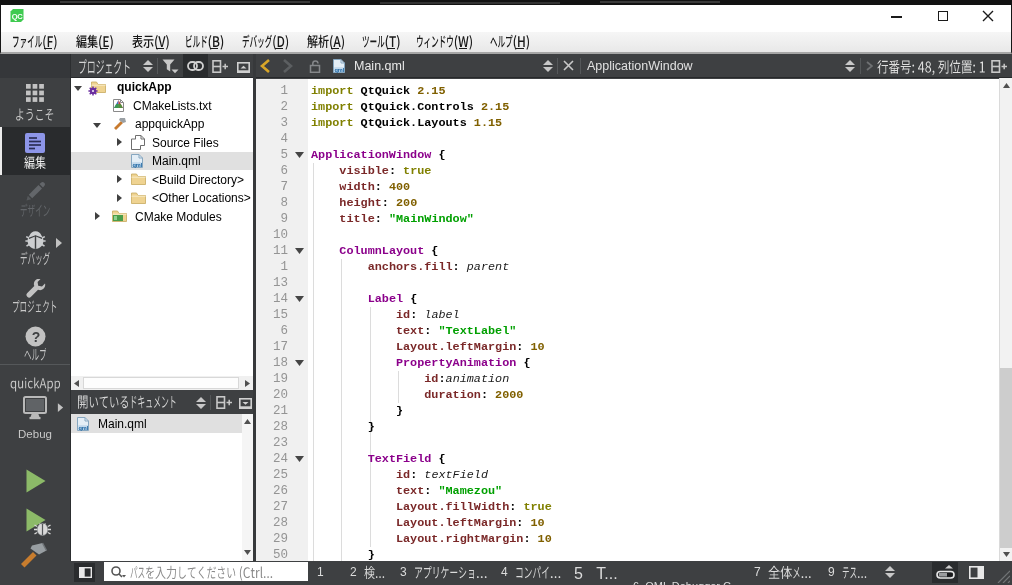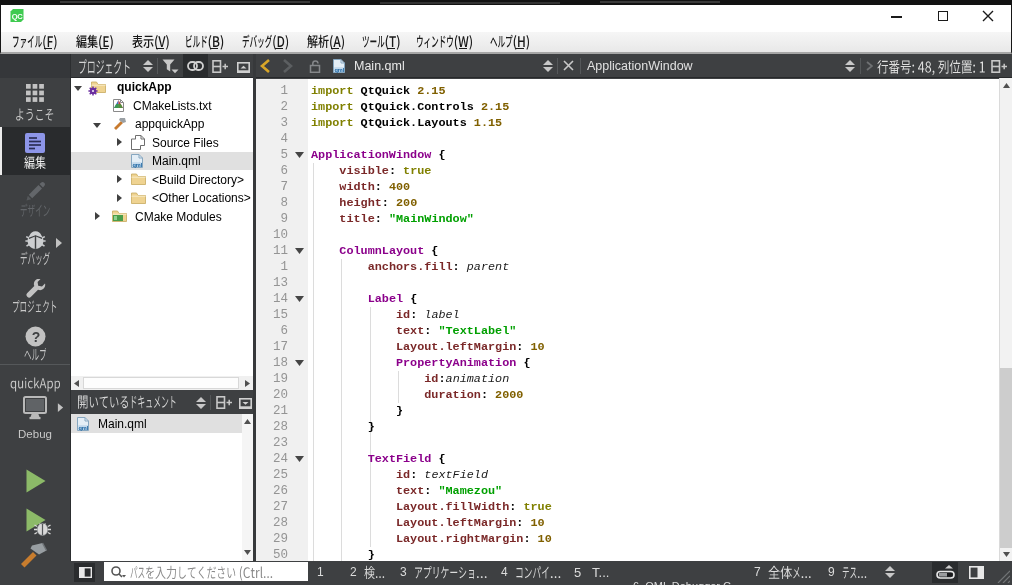--- a/index.html
+++ b/index.html
@@ -462,21 +462,21 @@
         <path fill="#dcdcdc" d="M0.6 4.9H4.1V5.9H0.6ZM2.1 1.8H2.9V15.1H2.1ZM2.1 5.6 2.6 5.8Q2.5 6.6 2.3 7.6Q2.1 8.5 1.9 9.4Q1.6 10.3 1.3 11Q1.1 11.8 0.8 12.3Q0.7 12.1 0.6 11.9Q0.4 11.6 0.3 11.4Q0.6 10.9 0.9 10.2Q1.1 9.6 1.4 8.8Q1.6 8 1.8 7.1Q2 6.3 2.1 5.6ZM2.8 6.9Q2.9 7.1 3.1 7.4Q3.3 7.8 3.6 8.2Q3.8 8.6 4 9Q4.2 9.4 4.3 9.5L3.8 10.4Q3.7 10.1 3.5 9.7Q3.4 9.3 3.2 8.8Q3 8.4 2.8 8Q2.6 7.6 2.5 7.4ZM5.2 5.2H9.4V6.1H5.2ZM7.3 2.8Q7 3.4 6.5 4Q6 4.7 5.4 5.2Q4.9 5.8 4.3 6.2Q4.2 6 4.1 5.8Q4 5.5 3.8 5.3Q4.5 4.9 5 4.4Q5.6 3.8 6.1 3.2Q6.6 2.5 6.9 1.9H7.6Q8 2.6 8.5 3.2Q9.1 3.9 9.6 4.4Q10.2 4.9 10.8 5.2Q10.7 5.4 10.6 5.7Q10.4 6 10.4 6.2Q9.8 5.8 9.2 5.2Q8.6 4.7 8.1 4.1Q7.6 3.4 7.3 2.8ZM5.2 8.3V10.3H9.4V8.3ZM4.5 7.5H10.1V11.2H4.5ZM6.9 5.8H7.6V9.6Q7.6 10.4 7.5 11.2Q7.4 11.9 7 12.7Q6.7 13.4 6 14Q5.3 14.7 4.2 15.1Q4.1 15 4.1 14.9Q4 14.7 3.9 14.6Q3.8 14.4 3.7 14.3Q4.8 13.9 5.4 13.3Q6 12.8 6.3 12.2Q6.7 11.6 6.8 10.9Q6.9 10.2 6.9 9.6ZM7.7 10.6Q8.1 11.7 8.5 12.4Q8.9 13.1 9.5 13.5Q10 13.9 10.7 14.2Q10.6 14.4 10.5 14.6Q10.3 14.9 10.2 15.1Q9.5 14.8 8.9 14.2Q8.3 13.7 7.8 12.9Q7.4 12.1 7 10.8Z M12.7 14.1Q12.4 14.1 12.1 13.8Q11.9 13.5 11.9 13.1Q11.9 12.7 12.1 12.4Q12.4 12.1 12.7 12.1Q13 12.1 13.3 12.4Q13.5 12.7 13.5 13.1Q13.5 13.5 13.3 13.8Q13 14.1 12.7 14.1Z M16 14.1Q15.7 14.1 15.5 13.8Q15.3 13.5 15.3 13.1Q15.3 12.7 15.5 12.4Q15.7 12.1 16 12.1Q16.4 12.1 16.6 12.4Q16.8 12.7 16.8 13.1Q16.8 13.5 16.6 13.8Q16.4 14.1 16 14.1Z M19.4 14.1Q19.1 14.1 18.8 13.8Q18.6 13.5 18.6 13.1Q18.6 12.7 18.8 12.4Q19.1 12.1 19.4 12.1Q19.7 12.1 19.9 12.4Q20.2 12.7 20.2 13.1Q20.2 13.5 19.9 13.8Q19.7 14.1 19.4 14.1Z"></path>
       </svg></div>
 <div class="abs" style="left:400px;top:565px;font-size:12px;color:#dcdcdc">3</div>
 <div style="position:absolute;left:414px;top:563.5px;line-height:0"><svg width="73.6" height="17.4" viewBox="0 0 62.9 17.4" preserveAspectRatio="none">
         <path fill="#dcdcdc" d="M7 4.2Q7 4.3 6.9 4.4Q6.9 4.6 6.8 4.7Q6.7 5.2 6.4 5.9Q6.1 6.6 5.8 7.4Q5.4 8.1 5 8.7L4.5 7.9Q4.7 7.6 5 7.2Q5.2 6.8 5.4 6.3Q5.7 5.9 5.8 5.5Q6 5 6.1 4.7Q6 4.7 5.7 4.7Q5.5 4.7 5.1 4.7Q4.7 4.7 4.3 4.7Q3.9 4.7 3.5 4.7Q3.1 4.7 2.7 4.7Q2.4 4.7 2.1 4.7Q1.9 4.7 1.8 4.7Q1.6 4.7 1.4 4.7Q1.2 4.7 0.9 4.8V3.5Q1.1 3.5 1.4 3.6Q1.6 3.6 1.8 3.6Q1.9 3.6 2.1 3.6Q2.4 3.6 2.7 3.6Q3.1 3.6 3.5 3.6Q3.9 3.6 4.4 3.6Q4.8 3.6 5.1 3.6Q5.5 3.6 5.8 3.6Q6 3.6 6.1 3.6Q6.2 3.6 6.3 3.6Q6.4 3.6 6.5 3.6Q6.6 3.5 6.7 3.5ZM4 6.1Q4 7.3 4 8.3Q3.9 9.3 3.8 10.2Q3.7 11.1 3.5 11.8Q3.3 12.6 2.9 13.3Q2.5 13.9 1.9 14.5L1.4 13.6Q1.5 13.5 1.7 13.3Q1.9 13.2 2 12.9Q2.5 12.4 2.7 11.8Q3 11.2 3.1 10.4Q3.3 9.7 3.3 8.9Q3.4 8 3.4 7.1Q3.4 6.9 3.4 6.6Q3.4 6.4 3.3 6.1Z M13.6 3.6Q13.6 4 13.8 4.2Q13.9 4.5 14.1 4.5Q14.4 4.5 14.5 4.2Q14.6 4 14.6 3.6Q14.6 3.2 14.5 2.9Q14.4 2.6 14.1 2.6Q13.9 2.6 13.8 2.9Q13.6 3.2 13.6 3.6ZM13.3 3.6Q13.3 3.1 13.4 2.8Q13.5 2.4 13.7 2.2Q13.9 2 14.1 2Q14.4 2 14.6 2.2Q14.8 2.4 14.9 2.8Q15 3.1 15 3.6Q15 4 14.9 4.4Q14.8 4.8 14.6 5Q14.4 5.2 14.1 5.2Q13.9 5.2 13.7 5Q13.5 4.8 13.4 4.4Q13.3 4 13.3 3.6ZM14 4.5Q13.9 4.7 13.9 4.9Q13.9 5 13.8 5.3Q13.8 5.8 13.7 6.5Q13.6 7.2 13.4 7.9Q13.3 8.7 13.1 9.3Q12.9 10 12.7 10.6Q12.4 11.4 11.9 12.1Q11.5 12.9 11 13.4Q10.4 14 9.7 14.4L9.2 13.4Q10 13 10.5 12.5Q11 12 11.5 11.3Q11.9 10.7 12.2 9.9Q12.4 9.2 12.6 8.4Q12.8 7.6 13 6.7Q13.1 5.9 13.2 5.2Q13.1 5.2 12.8 5.2Q12.5 5.2 12.1 5.2Q11.7 5.2 11.2 5.2Q10.8 5.2 10.4 5.2Q10 5.2 9.7 5.2Q9.4 5.2 9.3 5.2Q9.1 5.2 8.9 5.2Q8.7 5.2 8.5 5.2V4Q8.7 4 8.8 4Q8.9 4 9 4Q9.2 4.1 9.3 4.1Q9.4 4.1 9.6 4.1Q9.9 4.1 10.2 4.1Q10.5 4.1 10.9 4.1Q11.2 4.1 11.6 4.1Q12 4.1 12.3 4.1Q12.6 4.1 12.8 4.1Q13 4.1 13.1 4.1Q13.2 4.1 13.3 4Q13.4 4 13.5 4Z M21 3Q21 3.3 21 3.6Q21 3.9 21 4.2Q21 4.5 21 5Q21 5.4 21 5.9Q21 6.3 21 6.6Q21 7.9 20.9 8.8Q20.9 9.7 20.8 10.3Q20.7 11 20.5 11.5Q20.4 11.9 20.2 12.4Q19.9 13 19.6 13.4Q19.3 13.8 19 14.1Q18.7 14.3 18.4 14.5L17.9 13.5Q18.4 13.3 18.9 12.8Q19.3 12.4 19.7 11.6Q19.9 11.1 20 10.7Q20.1 10.2 20.2 9.6Q20.3 9.1 20.3 8.3Q20.3 7.5 20.3 6.5Q20.3 6.2 20.3 5.8Q20.3 5.4 20.3 4.9Q20.3 4.5 20.3 4.2Q20.3 3.9 20.3 3.6Q20.3 3.3 20.3 3ZM17.5 3.1Q17.5 3.3 17.5 3.6Q17.5 3.9 17.5 4.1Q17.5 4.2 17.5 4.6Q17.5 4.9 17.5 5.4Q17.5 5.9 17.5 6.5Q17.5 7 17.5 7.5Q17.5 8 17.5 8.4Q17.5 8.8 17.5 8.9Q17.5 9.2 17.5 9.5Q17.5 9.9 17.5 10.1H16.8Q16.8 9.9 16.8 9.6Q16.8 9.3 16.8 8.9Q16.8 8.8 16.8 8.4Q16.8 8 16.8 7.5Q16.8 7 16.8 6.5Q16.8 5.9 16.8 5.4Q16.8 4.9 16.8 4.6Q16.8 4.2 16.8 4.1Q16.8 3.9 16.8 3.6Q16.8 3.3 16.8 3.1Z M25.8 2.8Q25.7 3 25.7 3.3Q25.6 3.6 25.6 3.8Q25.6 4.1 25.5 4.5Q25.4 4.9 25.3 5.3Q25.2 5.7 25.1 6.1Q25 6.7 24.7 7.3Q24.5 7.9 24.3 8.5Q24 9.1 23.8 9.5L23.2 8.8Q23.4 8.5 23.6 8.1Q23.8 7.7 24 7.3Q24.1 6.8 24.3 6.4Q24.4 6 24.5 5.7Q24.7 5.1 24.8 4.6Q24.9 4.1 25 3.7Q25 3.4 25 3.1Q25.1 2.8 25.1 2.5ZM24.8 5.3Q25 5.3 25.2 5.3Q25.4 5.3 25.8 5.3Q26.1 5.3 26.5 5.3Q26.9 5.3 27.3 5.3Q27.7 5.3 28 5.3Q28.3 5.3 28.6 5.3Q28.8 5.3 28.9 5.3Q29 5.3 29.2 5.2Q29.4 5.2 29.6 5.2V6.4Q29.4 6.4 29.2 6.4Q29 6.4 28.9 6.4Q28.8 6.4 28.5 6.4Q28.2 6.4 27.8 6.4Q27.4 6.4 26.9 6.4Q26.4 6.4 26 6.4Q25.6 6.4 25.2 6.4Q24.9 6.4 24.8 6.4ZM27.6 5.9Q27.6 7.5 27.4 8.9Q27.3 10.2 27 11.2Q26.7 12.3 26.3 13.1Q25.8 13.9 25.3 14.5L24.7 13.6Q24.9 13.5 25 13.4Q25.2 13.2 25.3 13Q25.6 12.6 25.9 12Q26.2 11.4 26.4 10.5Q26.7 9.6 26.8 8.5Q27 7.4 27 5.9Z M31 7.7Q31.1 7.7 31.3 7.7Q31.5 7.7 31.7 7.7Q31.9 7.8 32.1 7.8Q32.2 7.8 32.4 7.8Q32.7 7.8 33 7.8Q33.4 7.8 33.8 7.8Q34.1 7.8 34.5 7.8Q34.9 7.8 35.2 7.8Q35.6 7.8 35.8 7.8Q36.1 7.8 36.2 7.8Q36.5 7.8 36.7 7.7Q36.9 7.7 37 7.7V9.1Q36.9 9.1 36.7 9.1Q36.5 9 36.2 9Q36.1 9 35.8 9Q35.6 9 35.2 9Q34.9 9 34.5 9Q34.1 9 33.8 9Q33.4 9 33 9Q32.7 9 32.4 9Q32.2 9 32.1 9Q31.8 9 31.5 9Q31.2 9.1 31 9.1Z M40.1 2.9Q40.2 3 40.5 3.3Q40.7 3.6 40.9 3.9Q41.2 4.2 41.4 4.5Q41.6 4.7 41.7 4.9L41.4 5.9Q41.2 5.7 41 5.4Q40.8 5.1 40.6 4.8Q40.3 4.5 40.1 4.3Q39.9 4 39.7 3.8ZM38.9 13.2Q39.4 13 39.8 12.8Q40.2 12.5 40.7 12.2Q41.1 11.9 41.5 11.5Q42.1 10.8 42.6 9.9Q43.2 9.1 43.6 8.2Q44 7.2 44.3 6.2L44.7 7.4Q44.2 8.8 43.5 10.2Q42.7 11.5 41.8 12.5Q41.4 13 41 13.3Q40.5 13.7 40.1 13.9Q39.6 14.2 39.3 14.3ZM38.9 6.1Q39.1 6.3 39.3 6.5Q39.6 6.8 39.8 7.1Q40.1 7.4 40.3 7.6Q40.5 7.9 40.6 8L40.2 9Q40.1 8.9 39.9 8.6Q39.7 8.3 39.5 8Q39.2 7.8 39 7.5Q38.8 7.2 38.6 7.1Z M47 6Q47.1 6 47.3 6Q47.4 6.1 47.6 6.1Q47.7 6.1 47.8 6.1Q47.9 6.1 48.2 6.1Q48.5 6.1 48.9 6.1Q49.2 6.1 49.6 6.1Q49.9 6.1 50.2 6.1Q50.6 6.1 50.7 6.1Q50.9 6.1 51 6.1Q51.1 6.1 51.2 6Q51.2 6.2 51.2 6.4Q51.2 6.6 51.2 6.8Q51.2 6.9 51.2 7.4Q51.2 7.9 51.2 8.6Q51.2 9.3 51.2 10.1Q51.2 10.9 51.2 11.7Q51.2 12.4 51.2 13Q51.2 13.6 51.2 14Q51.2 14.1 51.2 14.3Q51.2 14.6 51.2 14.7H50.6Q50.6 14.6 50.6 14.4Q50.6 14.1 50.6 13.9Q50.6 13.5 50.6 12.9Q50.6 12.3 50.6 11.6Q50.6 10.8 50.6 10.1Q50.6 9.4 50.6 8.7Q50.6 8.1 50.6 7.6Q50.6 7.2 50.6 7.1Q50.6 7.1 50.4 7.1Q50.2 7.1 49.9 7.1Q49.6 7.1 49.3 7.1Q49 7.1 48.7 7.1Q48.4 7.1 48.2 7.1Q47.9 7.1 47.8 7.1Q47.7 7.1 47.6 7.1Q47.4 7.1 47.3 7.1Q47.1 7.1 47 7.1ZM47.2 9.4Q47.3 9.5 47.5 9.5Q47.7 9.5 47.9 9.5Q48 9.5 48.2 9.5Q48.5 9.5 48.8 9.5Q49.1 9.5 49.5 9.5Q49.8 9.5 50.1 9.5Q50.4 9.5 50.6 9.5Q50.9 9.5 50.9 9.5V10.5Q50.9 10.5 50.6 10.5Q50.4 10.5 50.1 10.5Q49.8 10.5 49.5 10.5Q49.1 10.5 48.8 10.5Q48.5 10.5 48.2 10.5Q48 10.5 47.9 10.5Q47.7 10.5 47.5 10.5Q47.3 10.5 47.2 10.6ZM47 13Q47 13 47.2 13.1Q47.4 13.1 47.6 13.1Q47.7 13.1 47.9 13.1Q48.2 13.1 48.6 13.1Q48.9 13.1 49.3 13.1Q49.7 13.1 50 13.1Q50.3 13.1 50.6 13.1Q50.8 13.1 50.9 13.1V14.1Q50.8 14.1 50.6 14.1Q50.3 14.1 50 14.1Q49.6 14.1 49.3 14.1Q48.9 14.1 48.6 14.1Q48.2 14.1 47.9 14.1Q47.7 14.1 47.6 14.1Q47.4 14.1 47.2 14.2Q47 14.2 47 14.2Z M54.6 14.1Q54.3 14.1 54 13.8Q53.8 13.5 53.8 13.1Q53.8 12.7 54 12.4Q54.3 12.1 54.6 12.1Q54.9 12.1 55.1 12.4Q55.4 12.7 55.4 13.1Q55.4 13.5 55.1 13.8Q54.9 14.1 54.6 14.1Z M57.9 14.1Q57.6 14.1 57.4 13.8Q57.1 13.5 57.1 13.1Q57.1 12.7 57.4 12.4Q57.6 12.1 57.9 12.1Q58.3 12.1 58.5 12.4Q58.7 12.7 58.7 13.1Q58.7 13.5 58.5 13.8Q58.3 14.1 57.9 14.1Z M61.3 14.1Q60.9 14.1 60.7 13.8Q60.5 13.5 60.5 13.1Q60.5 12.7 60.7 12.4Q60.9 12.1 61.3 12.1Q61.6 12.1 61.8 12.4Q62.1 12.7 62.1 13.1Q62.1 13.5 61.8 13.8Q61.6 14.1 61.3 14.1Z"></path>
       </svg></div>
 <div class="abs" style="left:501px;top:565px;font-size:12px;color:#dcdcdc">4</div>
 <div style="position:absolute;left:515px;top:563.5px;line-height:0"><svg width="46.3" height="17.4" viewBox="0 0 40.2 17.4" preserveAspectRatio="none">
         <path fill="#dcdcdc" d="M1.3 4Q1.5 4.1 1.7 4.1Q1.9 4.1 2.1 4.1H5.8Q6 4.1 6.1 4.1Q6.3 4.1 6.4 4.1Q6.4 4.3 6.4 4.7Q6.4 5 6.4 5.2V12.7Q6.4 13 6.4 13.5Q6.4 13.9 6.4 14H5.7Q5.7 13.9 5.7 13.5Q5.8 13.2 5.8 12.8V5.3H2.1Q1.9 5.3 1.7 5.3Q1.4 5.3 1.3 5.3ZM1.2 12Q1.3 12 1.6 12Q1.8 12.1 2 12.1H6.1V13.2H2.1Q1.8 13.2 1.6 13.3Q1.4 13.3 1.2 13.3Z M9.3 3.4Q9.5 3.6 9.7 4Q10 4.4 10.3 4.8Q10.6 5.2 10.8 5.6Q11 6 11.2 6.3L10.7 7.3Q10.6 7 10.4 6.6Q10.1 6.2 9.9 5.7Q9.6 5.3 9.3 4.9Q9.1 4.5 8.8 4.2ZM8.6 13Q9.3 12.8 9.8 12.5Q10.4 12.2 10.8 11.7Q11.3 11.3 11.6 10.9Q12.2 10.2 12.7 9.3Q13.2 8.4 13.6 7.5Q14 6.5 14.2 5.6L14.5 6.8Q14.3 7.7 13.9 8.7Q13.5 9.6 13.1 10.4Q12.6 11.3 12 12Q11.6 12.4 11.2 12.8Q10.7 13.3 10.2 13.6Q9.7 14 9 14.2Z M21 3.9Q21 4.3 21.2 4.6Q21.3 4.8 21.5 4.8Q21.7 4.8 21.9 4.6Q22 4.3 22 3.9Q22 3.5 21.9 3.2Q21.7 2.9 21.5 2.9Q21.3 2.9 21.2 3.2Q21 3.5 21 3.9ZM20.7 3.9Q20.7 3.4 20.8 3.1Q20.9 2.7 21.1 2.5Q21.3 2.3 21.5 2.3Q21.8 2.3 22 2.5Q22.2 2.7 22.3 3.1Q22.4 3.4 22.4 3.9Q22.4 4.3 22.3 4.7Q22.2 5.1 22 5.3Q21.8 5.5 21.5 5.5Q21.3 5.5 21.1 5.3Q20.9 5.1 20.8 4.7Q20.7 4.3 20.7 3.9ZM16.8 9.6Q16.9 9 17 8.4Q17.1 7.7 17.2 7Q17.3 6.3 17.4 5.6Q17.5 4.9 17.5 4.3L18.2 4.5Q18.2 4.7 18.1 4.9Q18.1 5 18.1 5.2Q18.1 5.4 18 5.6Q18 5.9 17.9 6.4Q17.9 7 17.8 7.6Q17.7 8.2 17.6 8.9Q17.5 9.5 17.4 10.1Q17.2 10.7 17 11.4Q16.9 12.1 16.7 12.8Q16.5 13.4 16.2 14L15.6 13.5Q16 12.6 16.3 11.5Q16.6 10.5 16.8 9.6ZM20.5 9Q20.4 8.5 20.2 7.9Q20.1 7.2 20 6.6Q19.8 6 19.7 5.4Q19.5 4.9 19.4 4.5L20 4.1Q20.1 4.5 20.3 5Q20.4 5.6 20.6 6.2Q20.7 6.8 20.8 7.4Q21 8.1 21.1 8.6Q21.2 9.2 21.3 9.8Q21.5 10.5 21.6 11.2Q21.7 11.8 21.8 12.5Q21.9 13.1 22 13.6L21.3 14Q21.3 13.3 21.1 12.4Q21 11.5 20.8 10.7Q20.7 9.8 20.5 9Z M23.3 8.7Q24.3 8.2 25.2 7.5Q26 6.8 26.6 6Q27 5.6 27.4 5Q27.8 4.4 28.1 3.8Q28.4 3.2 28.7 2.6L29.2 3.5Q28.9 4.2 28.5 4.8Q28.1 5.4 27.7 6Q27.3 6.6 26.9 7.1Q26.5 7.6 25.9 8.1Q25.4 8.6 24.8 9Q24.2 9.5 23.6 9.8ZM26.5 6.6 27.2 6.3V12.8Q27.2 13.1 27.2 13.4Q27.2 13.7 27.2 14Q27.2 14.2 27.2 14.4H26.5Q26.5 14.2 26.5 14Q26.5 13.7 26.5 13.4Q26.5 13.1 26.5 12.8Z M31.9 14.1Q31.6 14.1 31.3 13.8Q31.1 13.5 31.1 13.1Q31.1 12.7 31.3 12.4Q31.6 12.1 31.9 12.1Q32.2 12.1 32.5 12.4Q32.7 12.7 32.7 13.1Q32.7 13.5 32.5 13.8Q32.2 14.1 31.9 14.1Z M35.2 14.1Q34.9 14.1 34.7 13.8Q34.5 13.5 34.5 13.1Q34.5 12.7 34.7 12.4Q34.9 12.1 35.2 12.1Q35.6 12.1 35.8 12.4Q36 12.7 36 13.1Q36 13.5 35.8 13.8Q35.6 14.1 35.2 14.1Z M38.6 14.1Q38.3 14.1 38 13.8Q37.8 13.5 37.8 13.1Q37.8 12.7 38 12.4Q38.3 12.1 38.6 12.1Q38.9 12.1 39.1 12.4Q39.4 12.7 39.4 13.1Q39.4 13.5 39.1 13.8Q38.9 14.1 38.6 14.1Z"></path>
       </svg></div>
-<div class="abs" style="left:574px;top:565px;font-size:13px;color:#dcdcdc">5&nbsp;&nbsp;&nbsp;T...</div>
+<div class="abs" style="left:574px;top:565px;font-size:16px;color:#dcdcdc">5&nbsp;&nbsp;&nbsp;T...</div>
 <div class="abs" style="left:633px;top:580px;font-size:11px;color:#dcdcdc">6&nbsp;&nbsp;QML Debugger C...</div>
 <div class="abs" style="left:754px;top:565px;font-size:12px;color:#dcdcdc">7</div>
 <div style="position:absolute;left:768px;top:563.5px;line-height:0"><svg width="43.6" height="17.4" viewBox="0 0 39.6 17.4" preserveAspectRatio="none">
         <path fill="#dcdcdc" d="M5.5 2.9Q5.1 3.5 4.7 4.2Q4.2 5 3.6 5.7Q3 6.4 2.3 7Q1.6 7.7 0.9 8.2Q0.9 8 0.7 7.7Q0.5 7.5 0.4 7.3Q1.4 6.6 2.3 5.7Q3.1 4.8 3.9 3.8Q4.6 2.7 5 1.8H5.9Q6.3 2.6 6.8 3.4Q7.4 4.2 8 4.9Q8.7 5.6 9.4 6.2Q10 6.7 10.7 7.2Q10.5 7.4 10.4 7.6Q10.2 7.9 10.1 8.1Q9.5 7.6 8.8 7Q8.2 6.4 7.5 5.7Q6.9 5 6.4 4.3Q5.9 3.5 5.5 2.9ZM1.7 10.4H9.3V11.3H1.7ZM2.2 7.1H8.9V8.1H2.2ZM0.8 13.7H10.3V14.7H0.8ZM5.1 7.5H5.9V14.2H5.1Z M13.8 1.9 14.6 2.2Q14.3 3.4 13.8 4.6Q13.4 5.8 12.9 6.8Q12.4 7.9 11.9 8.7Q11.8 8.6 11.7 8.4Q11.6 8.2 11.6 8Q11.5 7.7 11.4 7.6Q11.9 6.9 12.3 6Q12.8 5.1 13.2 4Q13.5 3 13.8 1.9ZM12.8 5.6 13.6 4.6 13.6 4.6V15H12.8ZM17.4 1.9H18.3V15H17.4ZM14.3 4.7H21.6V5.8H14.3ZM15.6 11.4H20V12.4H15.6ZM18.7 5.3Q19 6.5 19.5 7.8Q19.9 9.1 20.5 10.1Q21.1 11.2 21.8 11.9Q21.6 12 21.5 12.3Q21.3 12.5 21.2 12.7Q20.5 11.9 19.9 10.8Q19.3 9.6 18.8 8.3Q18.4 6.9 18 5.5ZM17.1 5.2 17.7 5.4Q17.4 6.9 16.9 8.3Q16.4 9.6 15.8 10.8Q15.2 12 14.5 12.8Q14.4 12.6 14.3 12.5Q14.2 12.3 14.1 12.2Q14 12 13.9 11.9Q14.6 11.2 15.2 10.2Q15.8 9.1 16.3 7.8Q16.8 6.5 17.1 5.2Z M28.2 3.4Q28.1 3.6 28.1 3.9Q28 4.3 28 4.5Q27.8 5.2 27.6 6Q27.4 6.9 27.2 7.7Q26.9 8.5 26.6 9.3Q26.2 10.2 25.8 11.1Q25.3 12 24.8 12.8Q24.2 13.6 23.5 14.4L22.9 13.5Q24 12.5 24.8 11.2Q25.5 10 26.1 8.6Q26.6 7.4 26.9 6.3Q27.2 5.1 27.4 4Q27.4 3.8 27.4 3.5Q27.5 3.2 27.5 3ZM24.2 5.1Q24.5 5.5 24.8 5.9Q25.1 6.3 25.5 6.8Q25.8 7.2 26.1 7.6Q26.4 8 26.6 8.4Q27.2 9.2 27.7 10.2Q28.2 11.1 28.7 12L28.2 13Q27.7 12 27.2 11.1Q26.7 10.2 26.2 9.3Q26 9 25.7 8.6Q25.4 8.1 25.1 7.7Q24.8 7.3 24.5 6.8Q24.1 6.4 23.8 6Z M31.3 14.1Q31 14.1 30.7 13.8Q30.5 13.5 30.5 13.1Q30.5 12.7 30.7 12.4Q31 12.1 31.3 12.1Q31.6 12.1 31.9 12.4Q32.1 12.7 32.1 13.1Q32.1 13.5 31.9 13.8Q31.6 14.1 31.3 14.1Z M34.6 14.1Q34.3 14.1 34.1 13.8Q33.9 13.5 33.9 13.1Q33.9 12.7 34.1 12.4Q34.3 12.1 34.6 12.1Q35 12.1 35.2 12.4Q35.4 12.7 35.4 13.1Q35.4 13.5 35.2 13.8Q35 14.1 34.6 14.1Z M38 14.1Q37.7 14.1 37.4 13.8Q37.2 13.5 37.2 13.1Q37.2 12.7 37.4 12.4Q37.7 12.1 38 12.1Q38.3 12.1 38.5 12.4Q38.8 12.7 38.8 13.1Q38.8 13.5 38.5 13.8Q38.3 14.1 38 14.1Z"></path>
       </svg></div>
 <div class="abs" style="left:828px;top:565px;font-size:12px;color:#dcdcdc">9</div>
 <div style="position:absolute;left:842px;top:563.5px;line-height:0"><svg width="25.1" height="17.4" viewBox="0 0 25.1 17.4" preserveAspectRatio="none">
         <path fill="#dcdcdc" d="M1.6 3.3Q1.8 3.3 2 3.3Q2.1 3.3 2.3 3.3Q2.4 3.3 2.7 3.3Q3.1 3.3 3.4 3.3Q3.8 3.3 4.2 3.3Q4.6 3.3 4.9 3.3Q5.2 3.3 5.4 3.3Q5.5 3.3 5.7 3.3Q5.9 3.3 6.1 3.3V4.5Q5.9 4.4 5.7 4.4Q5.5 4.4 5.4 4.4Q5.2 4.4 4.9 4.4Q4.6 4.4 4.2 4.4Q3.8 4.4 3.5 4.4Q3.1 4.4 2.8 4.4Q2.4 4.4 2.3 4.4Q2.1 4.4 1.9 4.4Q1.8 4.4 1.6 4.5ZM0.7 6.9Q0.9 6.9 1 6.9Q1.2 6.9 1.4 6.9Q1.5 6.9 1.8 6.9Q2.1 6.9 2.5 6.9Q2.9 6.9 3.4 6.9Q3.9 6.9 4.3 6.9Q4.8 6.9 5.2 6.9Q5.7 6.9 6 6.9Q6.2 6.9 6.3 6.9Q6.4 6.9 6.6 6.9Q6.8 6.9 6.9 6.9V8.1Q6.8 8.1 6.6 8Q6.5 8 6.3 8Q6.2 8 6 8Q5.7 8 5.2 8Q4.8 8 4.3 8Q3.9 8 3.4 8Q2.9 8 2.5 8Q2.1 8 1.8 8Q1.5 8 1.4 8Q1.2 8 1 8Q0.9 8 0.7 8.1ZM4.3 7.5Q4.3 8.8 4.2 9.9Q4.1 11.1 3.8 12Q3.7 12.5 3.5 12.9Q3.2 13.4 2.9 13.9Q2.7 14.3 2.3 14.6L1.8 13.8Q2.2 13.5 2.6 12.9Q3 12.3 3.2 11.6Q3.5 10.8 3.6 9.7Q3.6 8.7 3.6 7.5Z M13.6 4.3Q13.6 4.4 13.5 4.6Q13.5 4.8 13.4 4.9Q13.3 5.6 13 6.5Q12.8 7.3 12.5 8.2Q12.2 9 11.9 9.7Q11.5 10.6 11 11.4Q10.5 12.3 9.9 13Q9.4 13.7 8.8 14.2L8.3 13.3Q8.9 12.8 9.5 12.1Q10.1 11.5 10.5 10.6Q11 9.8 11.4 9Q11.7 8.4 11.9 7.7Q12.2 7 12.4 6.3Q12.6 5.6 12.7 5Q12.6 5 12.4 5Q12.2 5 11.9 5Q11.6 5 11.2 5Q10.9 5 10.6 5Q10.2 5 10 5Q9.8 5 9.7 5Q9.6 5 9.4 5Q9.3 5 9.1 5Q9 5.1 9 5.1V3.8Q9 3.8 9.2 3.8Q9.3 3.8 9.5 3.8Q9.6 3.8 9.7 3.8Q9.8 3.8 10 3.8Q10.3 3.8 10.6 3.8Q10.9 3.8 11.2 3.8Q11.5 3.8 11.8 3.8Q12.1 3.8 12.4 3.8Q12.6 3.8 12.7 3.8Q12.8 3.8 13 3.8Q13.1 3.8 13.2 3.7ZM12 8.9Q12.3 9.4 12.7 10Q13 10.6 13.3 11.2Q13.6 11.8 13.9 12.4Q14.2 13 14.4 13.4L13.8 14.3Q13.6 13.6 13.2 12.8Q12.8 12 12.4 11.2Q12 10.4 11.6 9.7Z M16.8 14.1Q16.5 14.1 16.2 13.8Q16 13.5 16 13.1Q16 12.7 16.2 12.4Q16.5 12.1 16.8 12.1Q17.1 12.1 17.3 12.4Q17.6 12.7 17.6 13.1Q17.6 13.5 17.3 13.8Q17.1 14.1 16.8 14.1Z M20.1 14.1Q19.8 14.1 19.6 13.8Q19.3 13.5 19.3 13.1Q19.3 12.7 19.6 12.4Q19.8 12.1 20.1 12.1Q20.5 12.1 20.7 12.4Q20.9 12.7 20.9 13.1Q20.9 13.5 20.7 13.8Q20.5 14.1 20.1 14.1Z M23.5 14.1Q23.1 14.1 22.9 13.8Q22.7 13.5 22.7 13.1Q22.7 12.7 22.9 12.4Q23.1 12.1 23.5 12.1Q23.8 12.1 24 12.4Q24.3 12.7 24.3 13.1Q24.3 13.5 24 13.8Q23.8 14.1 23.5 14.1Z"></path>
       </svg></div>
 <svg class="abs" style="left:885px;top:566px" width="10" height="12" viewBox="0 0 10 12">

